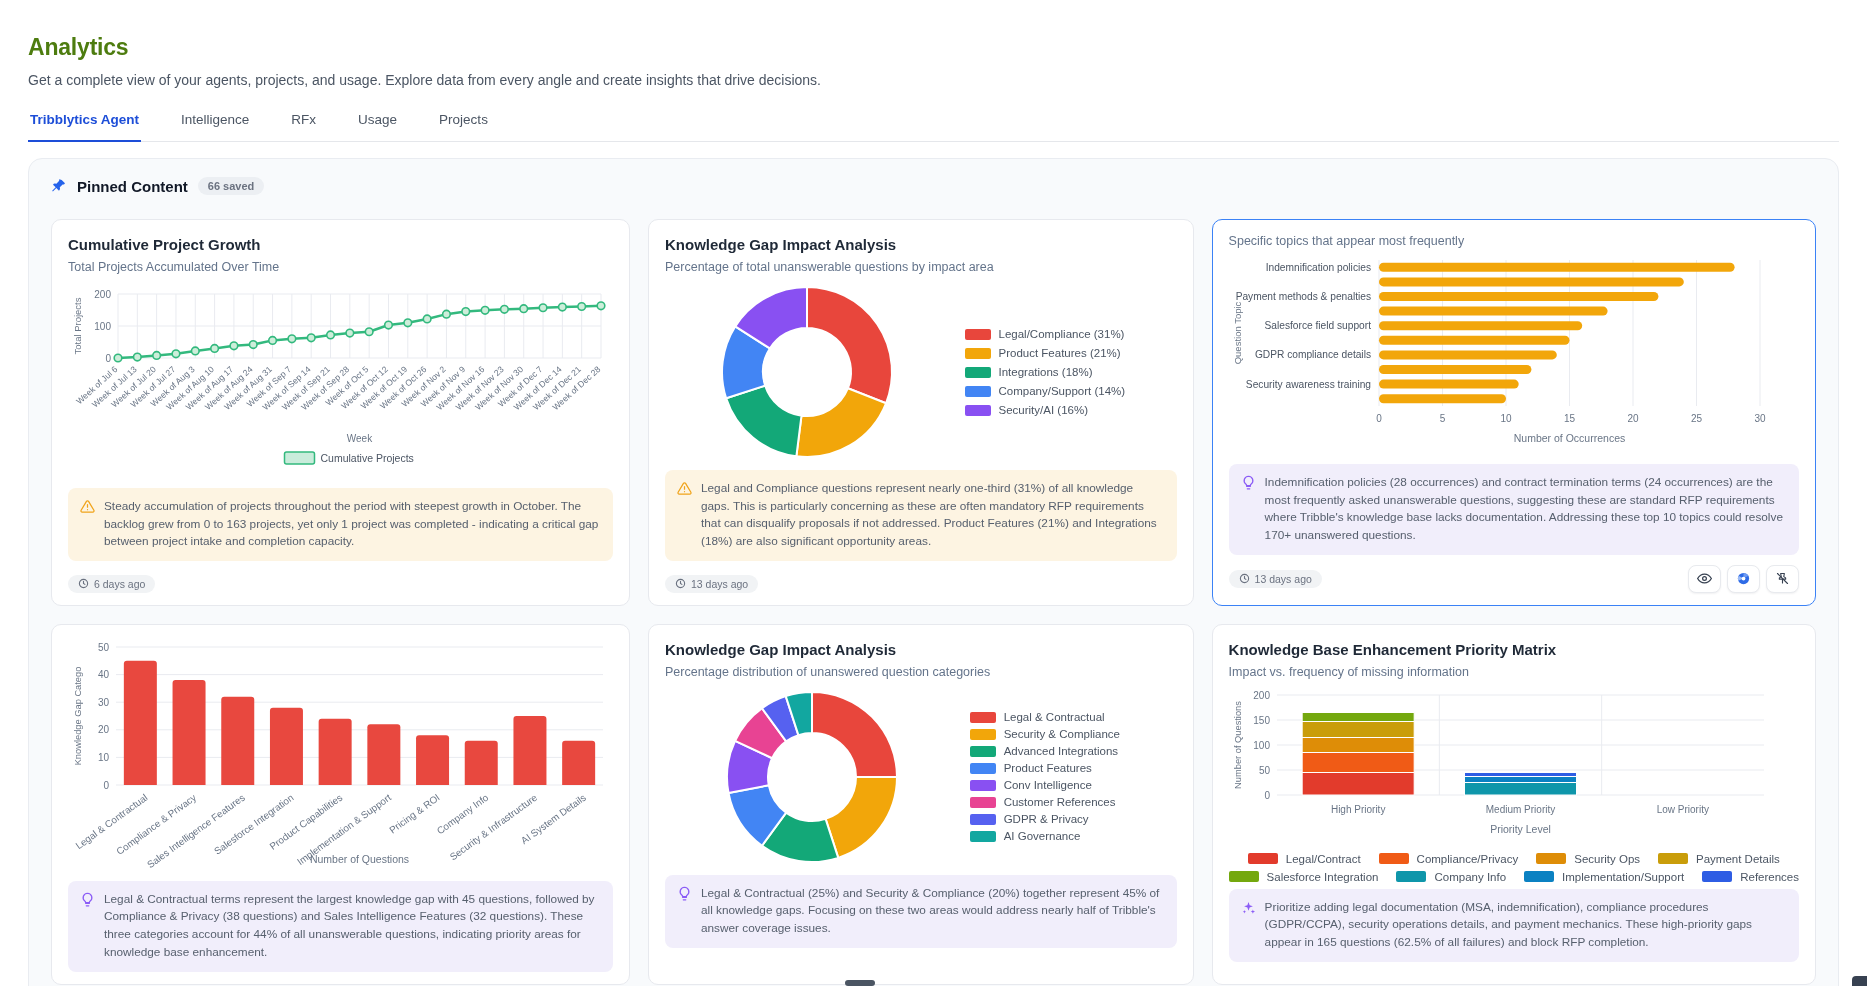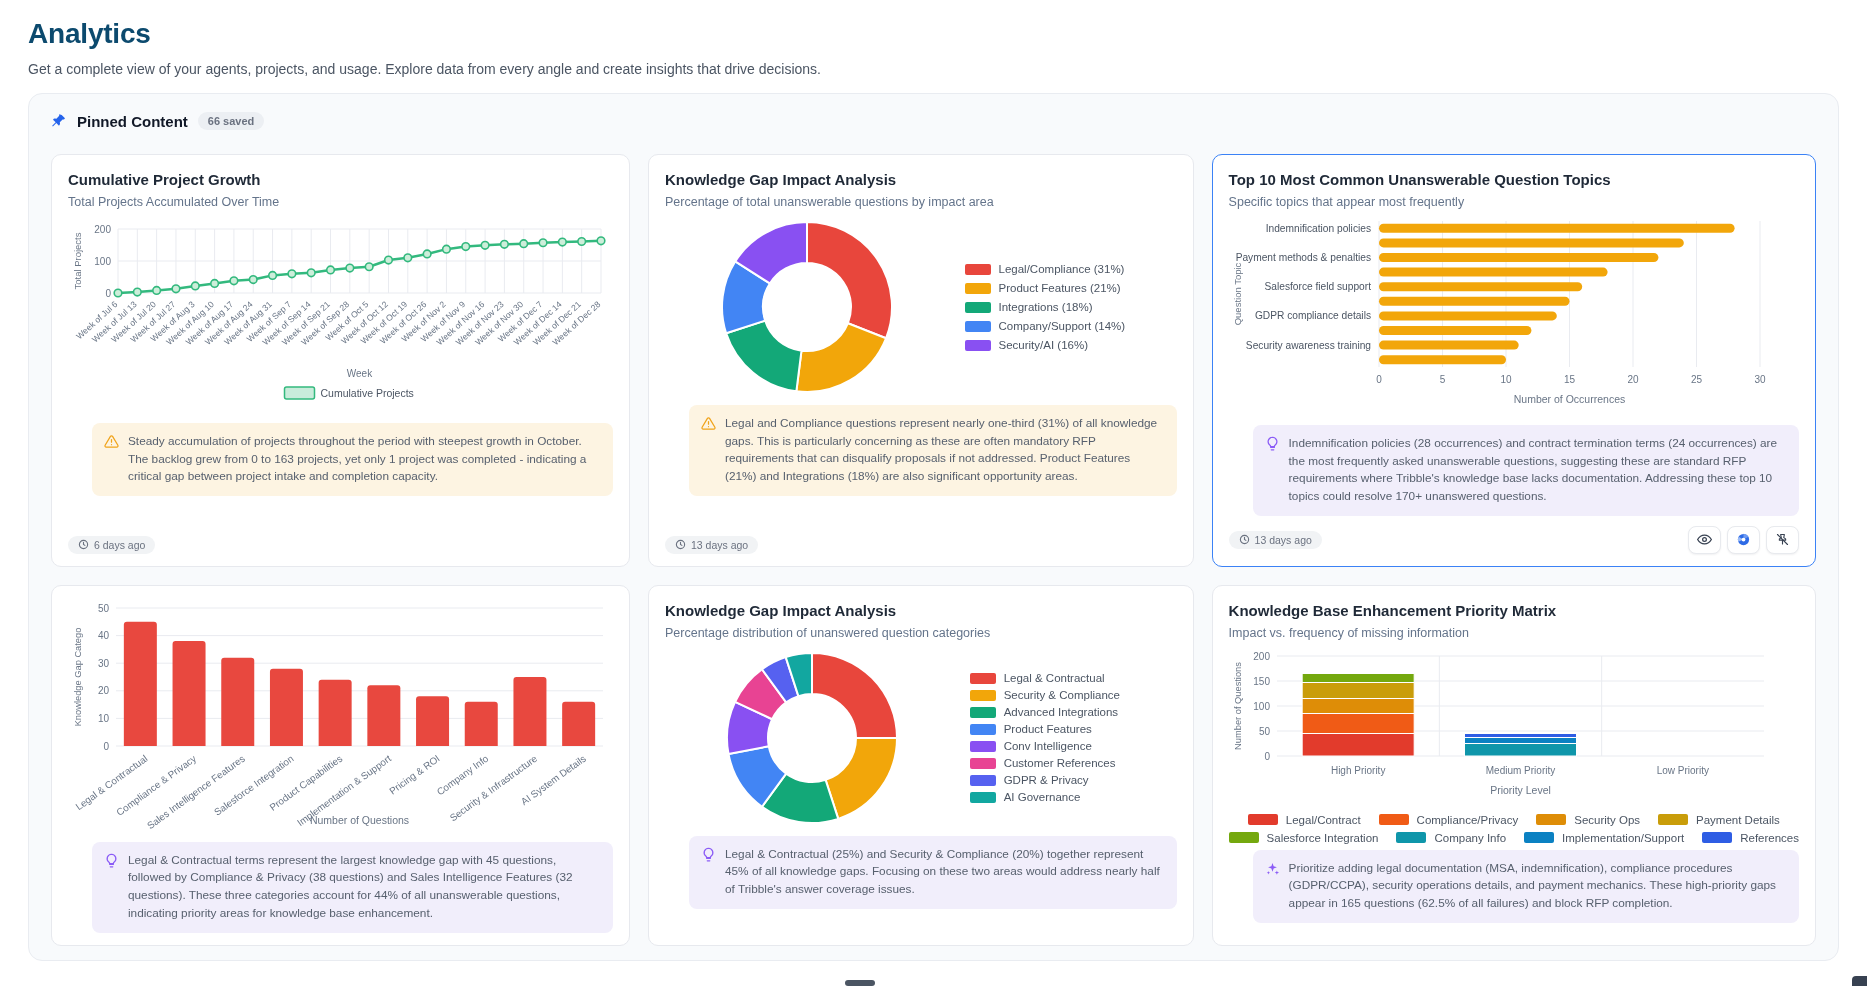--- a/index.html
+++ b/index.html
@@ -1,37 +1,37 @@
 <!DOCTYPE html>
 <html><head>
 <meta charset="utf-8">
 <style>
   html,body{margin:0;padding:0;}
   body{
     width:1867px;height:986px;overflow:hidden;background:#ffffff;
     font-family:"Liberation Sans","DejaVu Sans",sans-serif;color:#111827;position:relative;
   }
   .page{padding:10px 28px 0 28px;}
-  .page-title{font-size:28px;font-weight:700;margin:8px 0 0;color:#0c4a6e;letter-spacing:-.2px;}
+  .page-title{font-size:23px;font-weight:700;margin:24px 0 0;color:#4d7c0f;letter-spacing:-.2px;}
   .page-sub{font-size:14px;color:#4b5563;margin:11px 0 0;}
   .tabs{display:flex;gap:38px;margin-top:22px;border-bottom:1px solid #e5e7eb;}
   .tab{font-size:13.5px;color:#4b5563;padding:2px 2px 13px;cursor:pointer;white-space:nowrap;}
   .tab.active{color:#1d4ed8;font-weight:700;border-bottom:2px solid #1d4ed8;margin-bottom:-1px;}
   .panel{margin-top:16px;background:#f8fafc;border:1px solid #e9ecf1;border-radius:14px;padding:18px 22px 14px;}
   .panel-header{display:flex;align-items:center;gap:10px;}
   .panel-title{font-size:15px;font-weight:700;color:#111827;margin:0;}
   .badge{background:#eceff3;color:#6b7280;font-size:11px;font-weight:600;padding:3px 10px;border-radius:999px;}
   .grid{display:grid;grid-template-columns:repeat(3,1fr);gap:18px;margin-top:24px;}
   .card{background:#fff;border:1px solid #e7e9ee;border-radius:10px;padding:14px 16px 12px;display:flex;flex-direction:column;}
   .card.selected{border:1.5px solid #3b82f6;}
   .card-title{font-size:15px;font-weight:700;color:#1f2937;margin:2px 0 7px;}
   .card-sub{font-size:12.5px;color:#64748b;margin:0 0 6px;}
   .chart{flex:0 0 auto;}
   svg text{font-family:"Liberation Sans","DejaVu Sans",sans-serif;}
-  .insight{display:flex;gap:9px;padding:10px 12px;border-radius:8px;font-size:11.8px;color:#57606e;line-height:1.5;margin-top:6px;margin-left:24px;}
+  .insight{display:flex;gap:9px;padding:10px 12px;border-radius:8px;font-size:11.8px;color:#57606e;line-height:1.5;margin-top:6px;}
   .insight .iic{flex:0 0 auto;margin-top:1px;}
   .insight.warning{background:#fdf4e2;}
   .insight.purple{background:#f1eefb;}
   .card-footer{margin-top:auto;padding-top:10px;display:flex;justify-content:space-between;align-items:center;}
   .timestamp{display:inline-flex;align-items:center;gap:5px;background:#f1f3f5;border-radius:999px;padding:3px 10px;font-size:10.5px;color:#6b7280;}
   .actions{display:flex;gap:6px;}
   .action-btn{width:31px;height:26px;display:flex;align-items:center;justify-content:center;background:#fff;border:1px solid #e8eaee;border-radius:8px;box-shadow:0 1px 2px rgba(16,24,40,.06);cursor:pointer;}
   .donut-wrap{display:flex;align-items:center;justify-content:center;gap:68px;padding:2px 0;text-align:center;}
   .dlegend{display:flex;flex-direction:column;gap:7px;}
   .dlegend.tight{gap:5px;}
@@ -43,20 +43,27 @@
   .hthumb{position:fixed;left:845px;bottom:0;width:30px;height:6px;border-radius:3px;background:#4b5563;}
   .scorner{position:fixed;right:0;bottom:0;width:15px;height:10px;background:#374151;border-top-left-radius:4px;}
 </style>
 </head>
 <body>
 
 <div class="page">
   <h1 class="page-title">Analytics</h1>
   <p class="page-sub">Get a complete view of your agents, projects, and usage. Explore data from every angle and create insights that drive decisions.</p>
 
+  <nav class="tabs">
+    <div class="tab active">Tribblytics Agent</div>
+    <div class="tab">Intelligence</div>
+    <div class="tab">RFx</div>
+    <div class="tab">Usage</div>
+    <div class="tab">Projects</div>
+  </nav>
 
   <section class="panel">
     <div class="panel-header">
       <span style="display:flex;">
         <svg viewBox="0 0 24 24" width="16" height="16" fill="#2563eb">
             <path d="M16 3l5 5-1.2 1.2a2 2 0 0 1-1.8.5l-.6-.1-4.2 4.2.3 2.1a2 2 0 0 1-.6 1.8L12 19l-4-4-5.2 5.2-1-1L7 14l-4-4 1.2-1.2a2 2 0 0 1 1.8-.6l2.1.3 4.2-4.2-.1-.6a2 2 0 0 1 .5-1.8z"></path>
           </svg>
       </span>
       <h2 class="panel-title">Pinned Content</h2>
       <span class="badge">66 saved</span>
@@ -234,21 +241,20 @@
                   <circle cx="12" cy="12" r="9"></circle>
                   <path d="M12 7v5l3 2" stroke-linecap="round"></path>
                 </svg>
               </span>
             <span>13 days ago</span>
           </span>
         </div>
       </article>
 
       <article class="card selected">
-        <h3 class="card-title">Top 10 Most Common Unanswerable Question Topics</h3>
         <p class="card-sub">Specific topics that appear most frequently</p>
         <div class="chart" id="chart-2"><svg viewBox="0 0 545 200" width="545" height="200">
               <line x1="150" y1="6" x2="150" y2="152" stroke="#e9ebf0"></line>
               <text x="150" y="168" fill="#697586" font-size="10" text-anchor="middle">0</text>
               <line x1="213.5" y1="6" x2="213.5" y2="152" stroke="#e9ebf0"></line>
               <text x="213.5" y="168" fill="#697586" font-size="10" text-anchor="middle">5</text>
               <line x1="277" y1="6" x2="277" y2="152" stroke="#e9ebf0"></line>
               <text x="277" y="168" fill="#697586" font-size="10" text-anchor="middle">10</text>
               <line x1="340.5" y1="6" x2="340.5" y2="152" stroke="#e9ebf0"></line>
               <text x="340.5" y="168" fill="#697586" font-size="10" text-anchor="middle">15</text>

